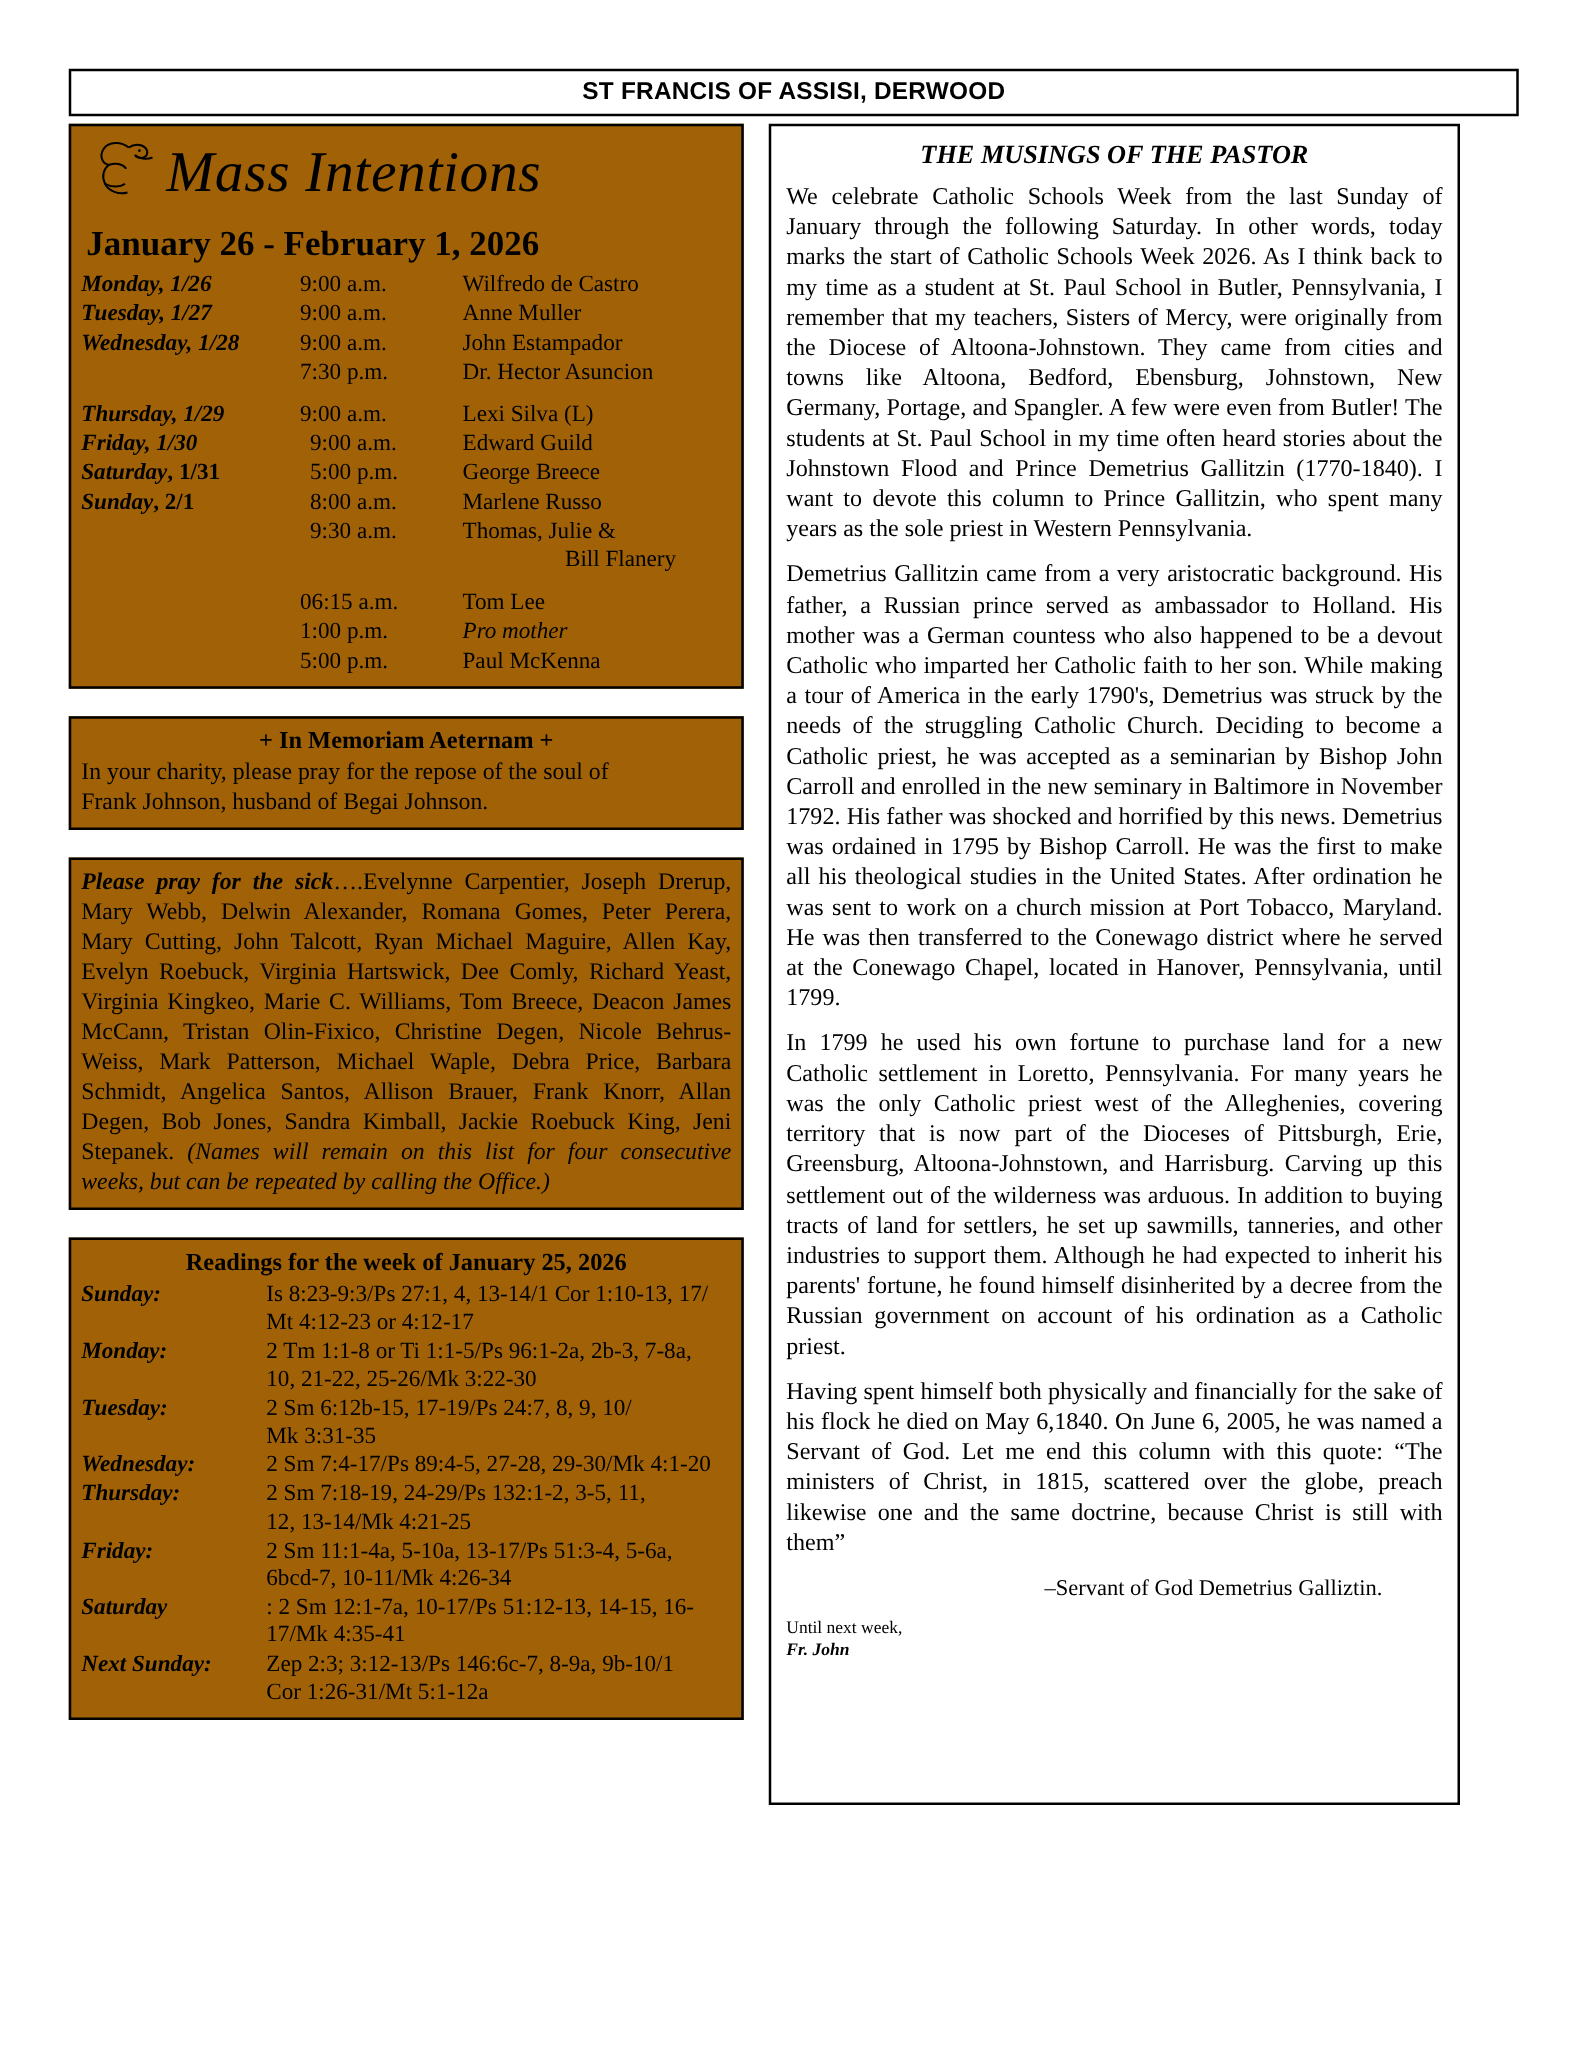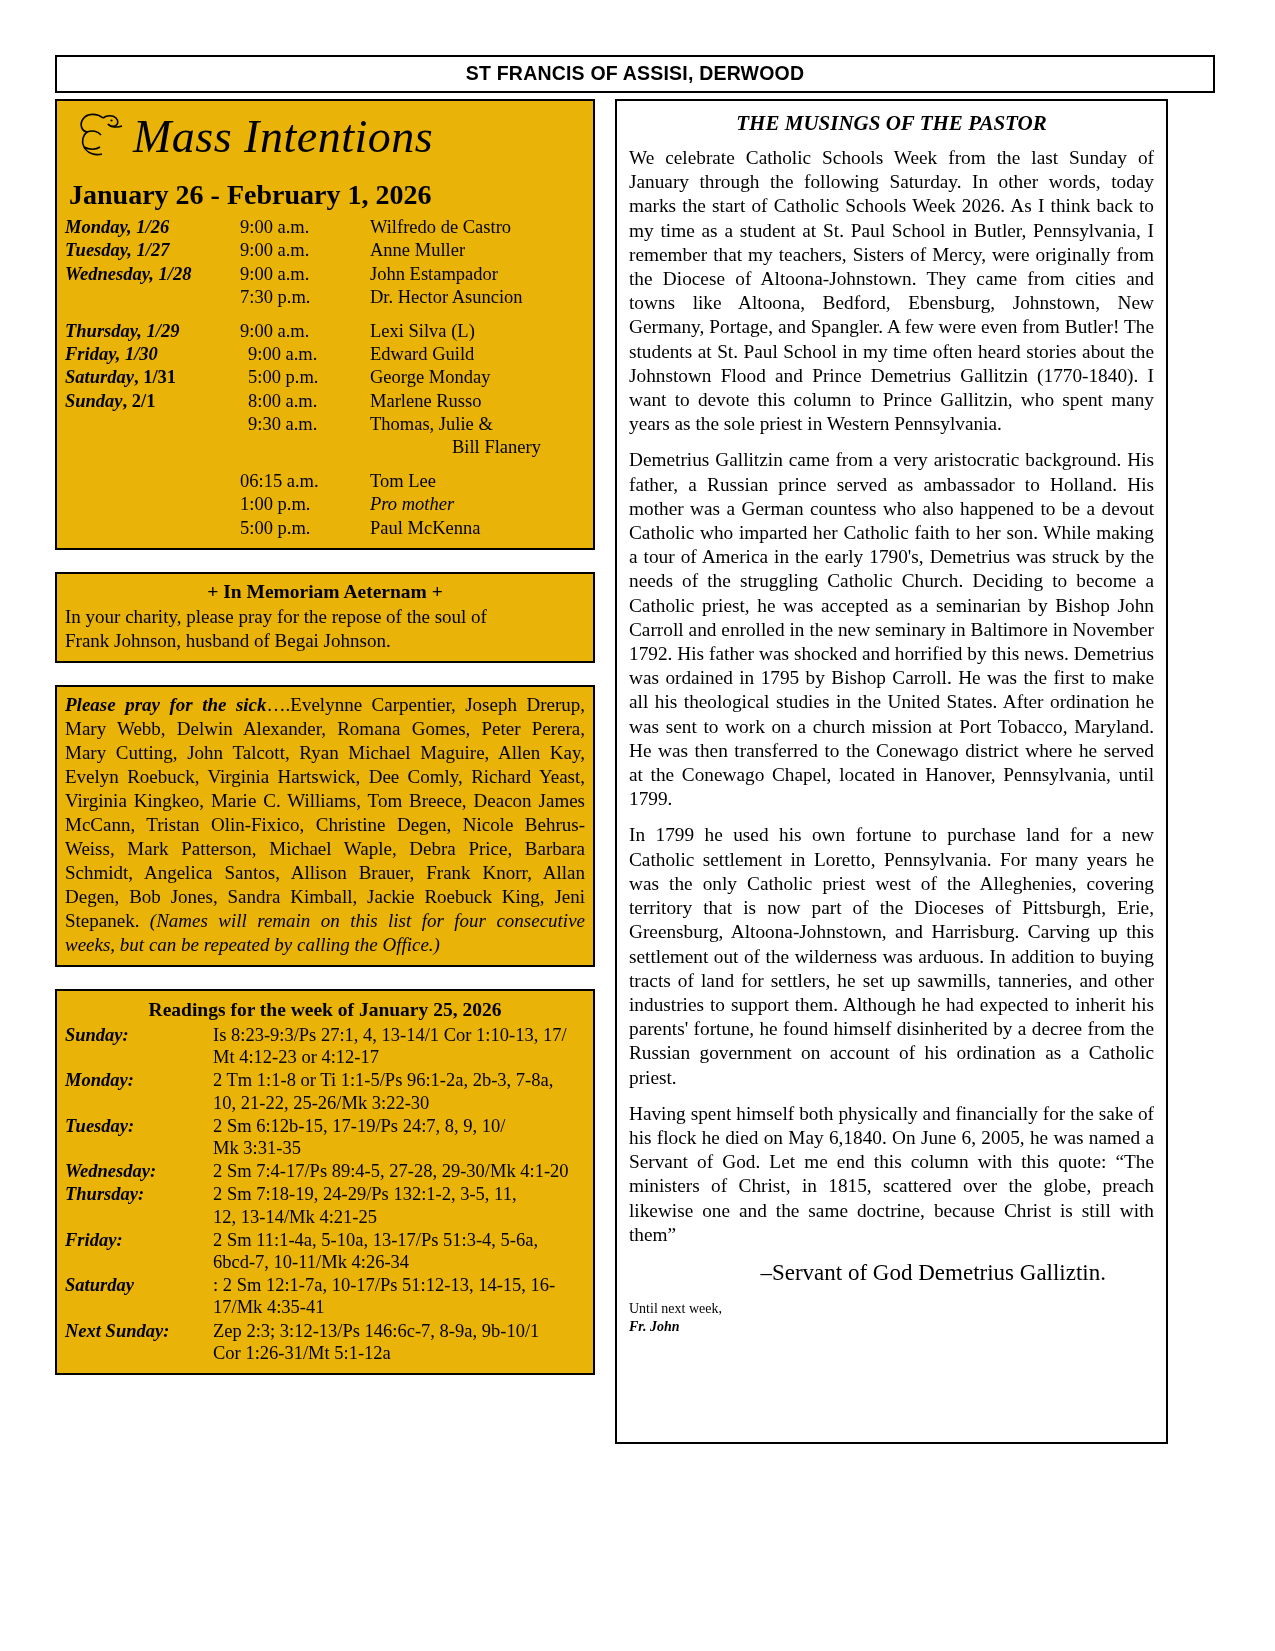--- a/index.html
+++ b/index.html
@@ -43,21 +43,21 @@
     gap: 20px;
   }
   .col-left  { width: 540px; flex: 0 0 540px; }
   .col-right { width: 553px; flex: 0 0 553px; }
 
   .box {
     border: 2px solid #000;
     box-sizing: border-box;
     padding: 6px 8px 8px 8px;
     margin-bottom: 22px;
-    background: #eab308;
+    background: #a16207;
   }
   .box.tight { margin-bottom: 20px; }
 
   
   .mi-header {
     display: flex;
     align-items: center;
     padding-left: 8px;
     margin-top: 2px;
     margin-bottom: 2px;
@@ -178,21 +178,21 @@
   .mus-p {
     font-size: 19.3px;
     line-height: 1.255;
     text-align: justify;
     text-justify: inter-word;
     margin: 0 0 12px 0;
     hyphens: manual;
   }
   .mus-p .q { }
   .mus-attrib {
-    font-size: 23px;
+    font-size: 18px;
     line-height: 1.255;
     text-align: right;
     padding-right: 48px;
     margin: 0 0 12px 0;
   }
   .mus-sign {
     font-size: 14px;
     line-height: 1.255;
     margin: 0;
   }
@@ -264,21 +264,21 @@
                 <td class="mi-name">Lexi Silva (L)</td>
               </tr>
               <tr>
                 <td class="mi-day">Friday, 1/30</td>
                 <td class="mi-time ind">9:00 a.m.</td>
                 <td class="mi-name">Edward Guild</td>
               </tr>
               <tr>
                 <td class="mi-day">Saturday<span class="plain">, 1/31</span></td>
                 <td class="mi-time ind">5:00 p.m.</td>
-                <td class="mi-name">George Monday</td>
+                <td class="mi-name">George Breece</td>
               </tr>
               <tr>
                 <td class="mi-day">Sunday<span class="plain">, 2/1</span></td>
                 <td class="mi-time ind">8:00 a.m.</td>
                 <td class="mi-name">Marlene Russo</td>
               </tr>
               <tr>
                 <td class="mi-day"></td>
                 <td class="mi-time ind">9:30 a.m.</td>
                 <td class="mi-name">Thomas, Julie &amp;</td>

